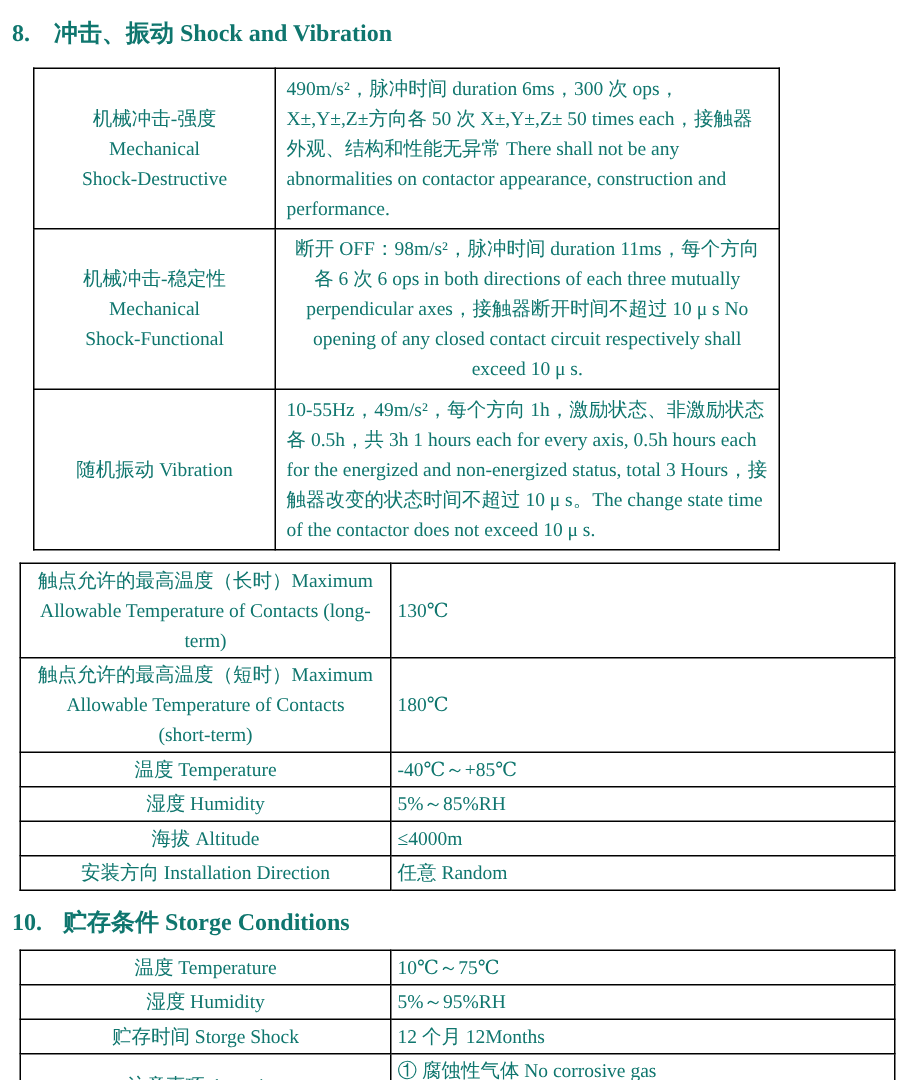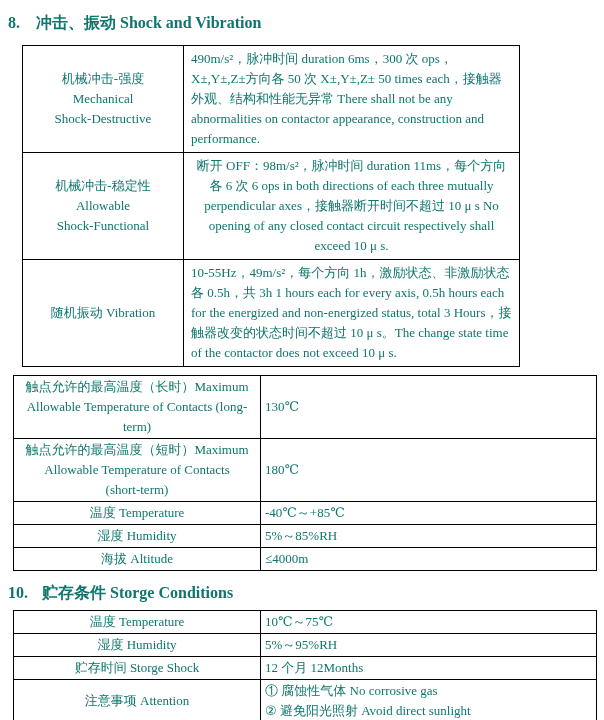--- a/index.html
+++ b/index.html
@@ -77,21 +77,21 @@
       </colgroup>
     <tbody>
       <tr style="height:88px;">
         <td class="label">机械冲击-强度
 Mechanical
 Shock-Destructive</td>
         <td class="desc">490m/s²，脉冲时间 duration 6ms，300 次 ops，X±,Y±,Z±方向各 50 次 X±,Y±,Z± 50 times each，接触器外观、结构和性能无异常 There shall not be any abnormalities on contactor appearance, construction and performance.</td>
       </tr>
       <tr style="height:80px;">
         <td class="label">机械冲击-稳定性
-Allowable
+Mechanical
 Shock-Functional</td>
         <td class="desc center">断开 OFF：98m/s²，脉冲时间 duration 11ms，每个方向各 6 次 6 ops in both directions of each three mutually perpendicular axes，接触器断开时间不超过 10 μ s No opening of any closed contact circuit respectively shall exceed 10 μ s.</td>
       </tr>
       <tr style="height:104px;">
         <td class="label">随机振动 Vibration</td>
         <td class="desc">10-55Hz，49m/s²，每个方向 1h，激励状态、非激励状态各 0.5h，共 3h 1 hours each for every axis, 0.5h hours each for the energized and non-energized status, total 3 Hours，接触器改变的状态时间不超过 10 μ s。The change state time of the contactor does not exceed 10 μ s.</td>
       </tr>
     </tbody>
   </table>
 
@@ -118,20 +118,24 @@
         <td class="val">-40℃～+85℃</td>
       </tr>
       <tr style="height:22px;">
         <td class="label">湿度 Humidity</td>
         <td class="val">5%～85%RH</td>
       </tr>
       <tr style="height:22px;">
         <td class="label">海拔 Altitude</td>
         <td class="val">≤4000m</td>
       </tr>
+      <tr style="height:22px;">
+        <td class="label">安装方向 Installation Direction</td>
+        <td class="val">任意 Random</td>
+      </tr>
     </tbody>
   </table>
 
   <div class="heading" id="h10">
     <span class="h-num">10.</span><span class="h-title">贮存条件 Storge Conditions</span>
   </div>
 
   <table class="tbl" id="t3">
     <colgroup>
         <col class="c1">

